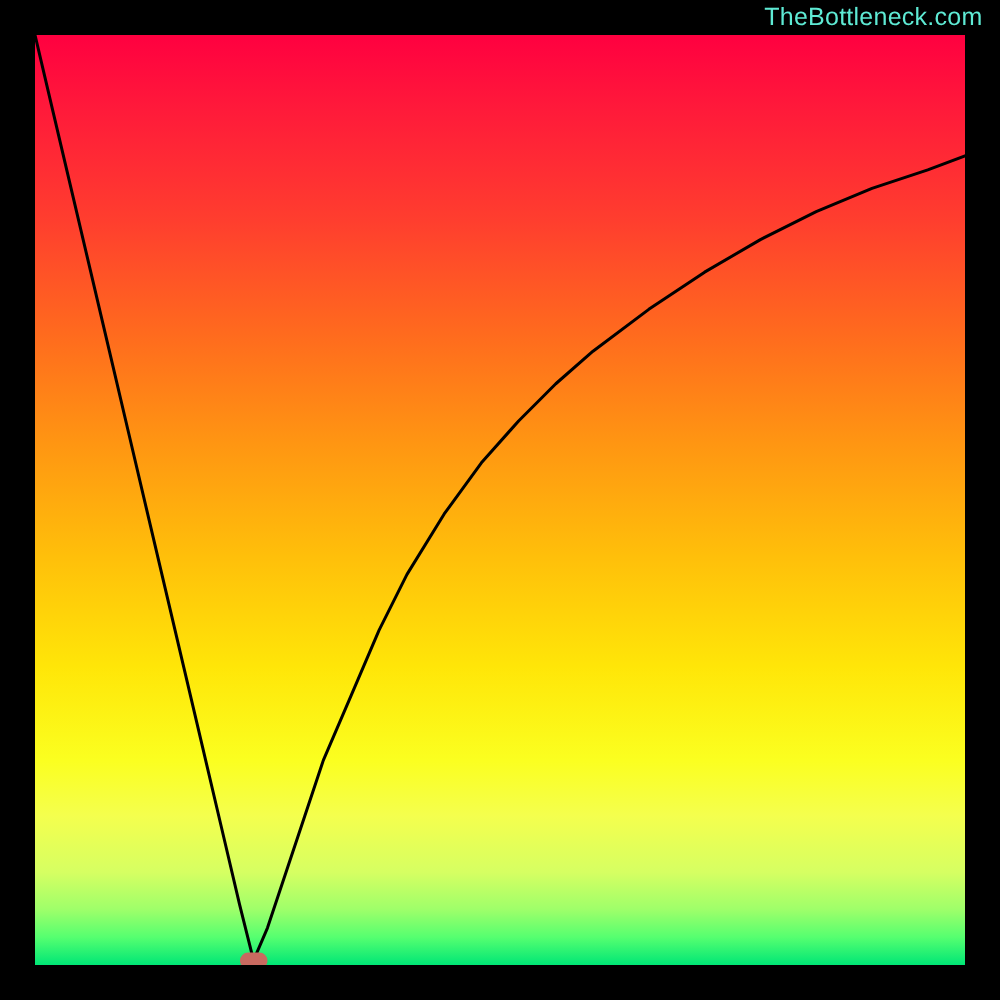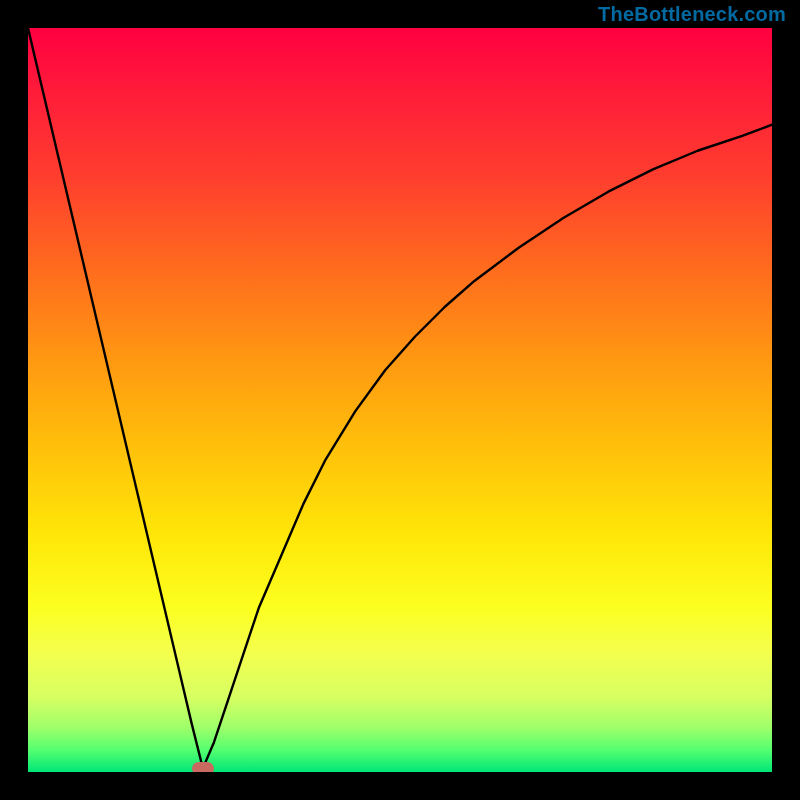--- a/index.html
+++ b/index.html
@@ -55,23 +55,23 @@
     position: absolute;
     width: 22px;
     height: 13px;
     background: #c96a60;
     border-radius: 7px;
   }
   .watermark {
     position: absolute;
     top: 3px;
     right: 14px;
-    color: #0369a1;
+    color: #5eead4;
     font-size: 20px;
-    font-weight: 700;
+    font-weight: 400;
     letter-spacing: 0.2px;
   }
 </style>
 </head>
 <body>
 
 <div class="frame">
   <div class="watermark">TheBottleneck.com</div>
   <div class="plot">
     <div class="gradient"></div>

